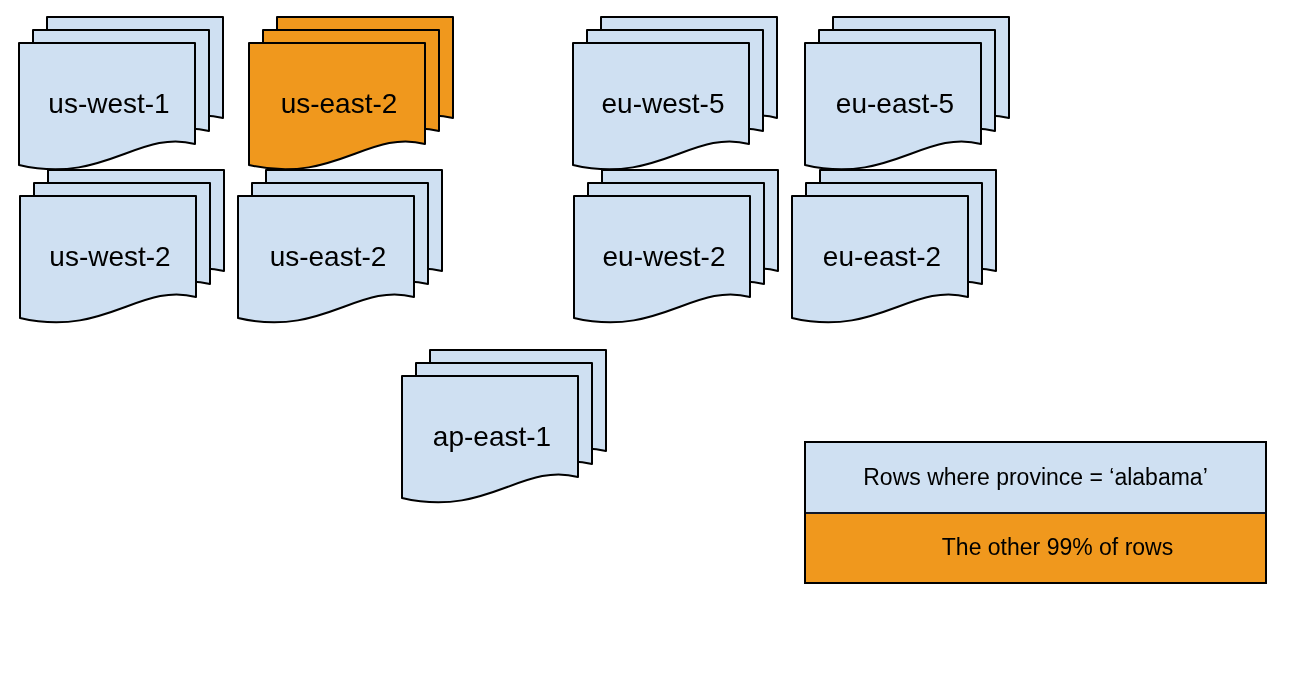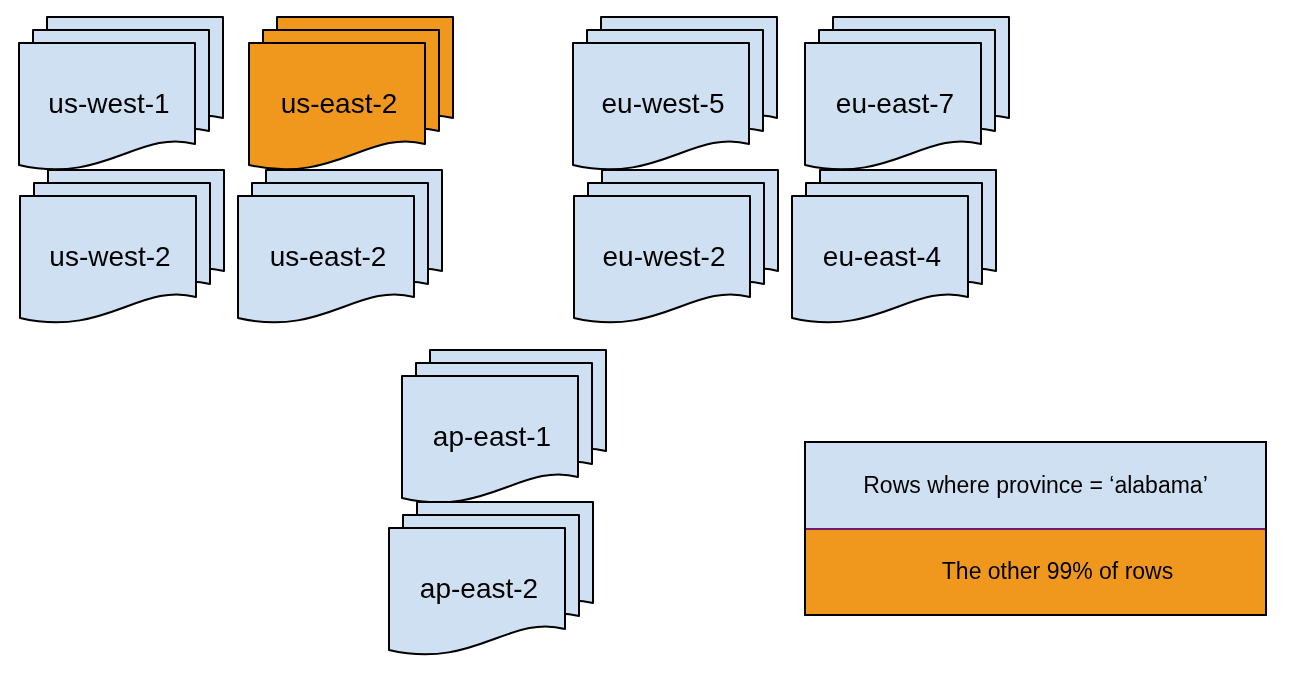--- a/index.html
+++ b/index.html
@@ -49,40 +49,40 @@
     justify-content: center;
     font-size: 28px;
     line-height: 1;
     white-space: nowrap;
   }
   .legend {
     position: absolute;
     left: 804px;
     top: 441px;
     width: 463px;
-    height: 175px;
+    height: 143px;
     box-sizing: border-box;
     border: 2px solid #000000;
     display: flex;
     flex-direction: column;
   }
   .legend-row {
     flex: 1;
     display: flex;
     align-items: center;
     justify-content: center;
     font-size: 23px;
     white-space: nowrap;
   }
   .legend-row.default {
     background: var(--default-fill, #cfe0f2);
   }
   .legend-row.highlight {
     background: var(--highlight-fill, #f0981d);
-    border-top: 2px solid #701a75;
+    border-top: 2px solid #0f172a;
     padding-left: 44px;
   }
 </style>
 </head>
 <body>
 
 <div class="canvas">
 
   <div class="stack" style="left:17px; top:16px;">
     <svg width="210" height="158" viewBox="0 0 210 158">
@@ -134,21 +134,21 @@
       <g transform="translate(30,1)">
           <path class="sheet" d="M 0 0 H 176 V 101 C 120 86 85 142 0 122 Z"></path>
         </g>
       <g transform="translate(16,14)">
           <path class="sheet" d="M 0 0 H 176 V 101 C 120 86 85 142 0 122 Z"></path>
         </g>
       <g transform="translate(2,27)">
           <path class="sheet" d="M 0 0 H 176 V 101 C 120 86 85 142 0 122 Z"></path>
         </g>
     </svg>
-    <div class="doc-label">eu-east-7</div>
+    <div class="doc-label">eu-east-5</div>
   </div>
 
   <div class="stack" style="left:18px; top:169px;text-align:right;">
     <svg width="210" height="158" viewBox="0 0 210 158">
       <g transform="translate(30,1)">
           <path class="sheet" d="M 0 0 H 176 V 101 C 120 86 85 142 0 122 Z"></path>
         </g>
       <g transform="translate(16,14)">
           <path class="sheet" d="M 0 0 H 176 V 101 C 120 86 85 142 0 122 Z"></path>
         </g>
@@ -194,52 +194,38 @@
       <g transform="translate(30,1)">
           <path class="sheet" d="M 0 0 H 176 V 101 C 120 86 85 142 0 122 Z"></path>
         </g>
       <g transform="translate(16,14)">
           <path class="sheet" d="M 0 0 H 176 V 101 C 120 86 85 142 0 122 Z"></path>
         </g>
       <g transform="translate(2,27)">
           <path class="sheet" d="M 0 0 H 176 V 101 C 120 86 85 142 0 122 Z"></path>
         </g>
     </svg>
-    <div class="doc-label">eu-east-4</div>
+    <div class="doc-label">eu-east-2</div>
   </div>
 
   <div class="stack" style="left:400px; top:349px;">
     <svg width="210" height="158" viewBox="0 0 210 158">
       <g transform="translate(30,1)">
           <path class="sheet" d="M 0 0 H 176 V 101 C 120 86 85 142 0 122 Z"></path>
         </g>
       <g transform="translate(16,14)">
           <path class="sheet" d="M 0 0 H 176 V 101 C 120 86 85 142 0 122 Z"></path>
         </g>
       <g transform="translate(2,27)">
           <path class="sheet" d="M 0 0 H 176 V 101 C 120 86 85 142 0 122 Z"></path>
         </g>
     </svg>
     <div class="doc-label">ap-east-1</div>
   </div>
 
-  <div class="stack" style="left:387px; top:501px;">
-    <svg width="210" height="158" viewBox="0 0 210 158">
-      <g transform="translate(30,1)">
-          <path class="sheet" d="M 0 0 H 176 V 101 C 120 86 85 142 0 122 Z"></path>
-        </g>
-      <g transform="translate(16,14)">
-          <path class="sheet" d="M 0 0 H 176 V 101 C 120 86 85 142 0 122 Z"></path>
-        </g>
-      <g transform="translate(2,27)">
-          <path class="sheet" d="M 0 0 H 176 V 101 C 120 86 85 142 0 122 Z"></path>
-        </g>
-    </svg>
-    <div class="doc-label">ap-east-2</div>
-  </div>
 
   <div class="legend">
     <div class="legend-row default">
       <span>Rows where province = ‘alabama’</span>
     </div>
     <div class="legend-row highlight">
       <span>The other 99% of rows</span>
     </div>
   </div>
 

